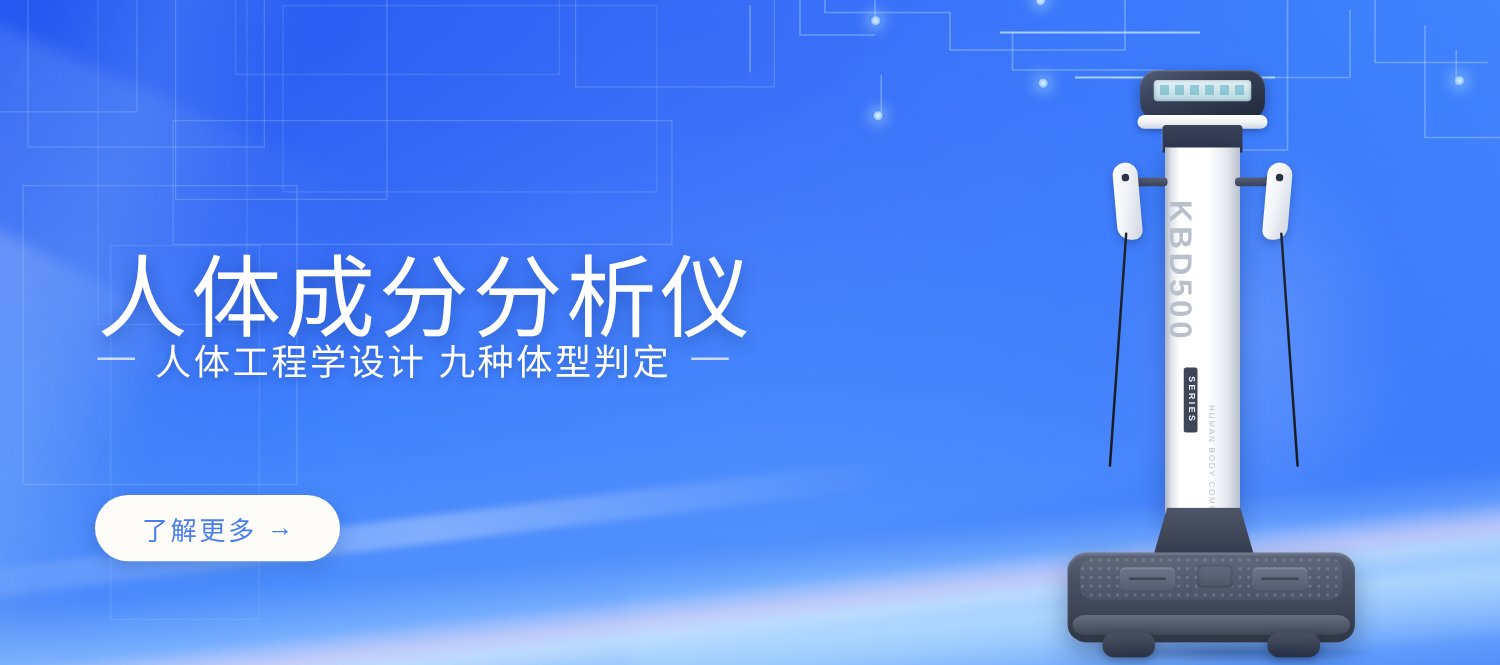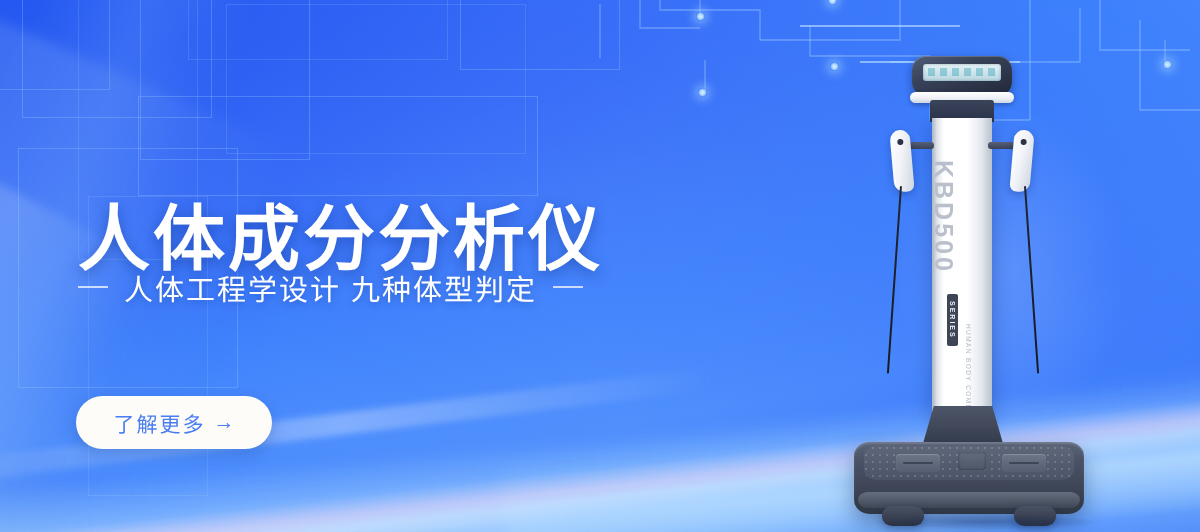--- a/index.html
+++ b/index.html
@@ -62,21 +62,21 @@
     transform:rotate(-8deg);transform-origin:center;
     background:linear-gradient(180deg,rgba(130,200,255,0) 0%,rgba(150,212,255,.38) 50%,rgba(130,200,255,0) 100%);
     filter:blur(7px);}
 
   
   .copy{position:absolute;left:0;top:0;width:700px;height:100%;z-index:6;}
   .eyebrow{position:absolute;left:84px;top:73px;
     font-size:40px;font-weight:400;color:#ffffff;letter-spacing:1px;
     text-shadow:0 2px 8px rgba(10,45,130,.40);white-space:nowrap;}
   .headline{position:absolute;left:78px;top:132px;
-    font-size:72px;font-weight:700;color:#ffffff;letter-spacing:3px;
+    font-size:72px;font-weight:400;color:#ffffff;letter-spacing:3px;
     text-shadow:0 4px 14px rgba(10,45,130,.45);white-space:nowrap;}
   .subwrap{position:absolute;left:78px;top:266px;display:flex;align-items:center;gap:16px;}
   .dash{width:30px;height:2px;background:rgba(255,255,255,.72);flex:none;}
   .subtitle{font-size:29px;font-weight:400;color:#ffffff;letter-spacing:2px;
     text-shadow:0 2px 7px rgba(10,45,130,.35);white-space:nowrap;}
   .cta{position:absolute;left:76px;top:396px;width:196px;height:53px;border:0;
     border-radius:27px;background:#fdfcf8;cursor:pointer;
     display:flex;align-items:center;justify-content:center;gap:8px;
     box-shadow:0 5px 16px rgba(12,45,120,.22);
     font-family:Liberation Serif, serif;}

